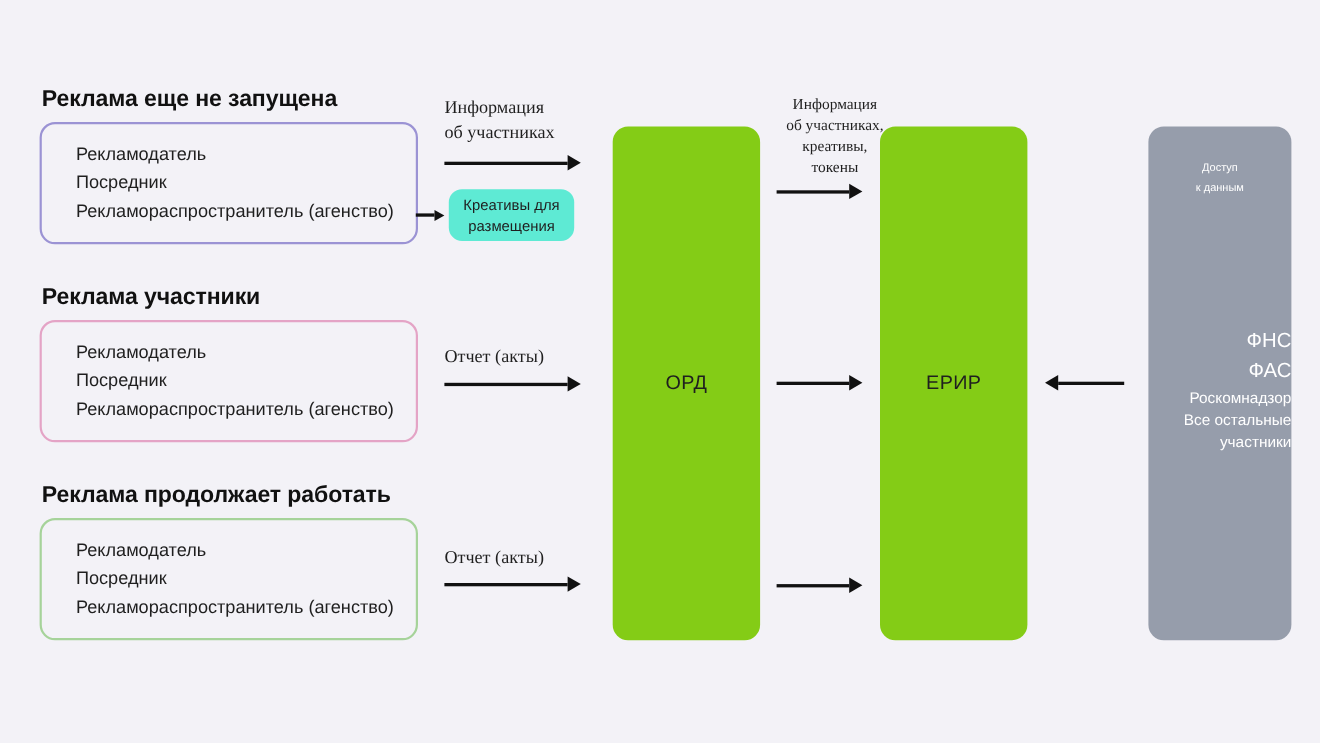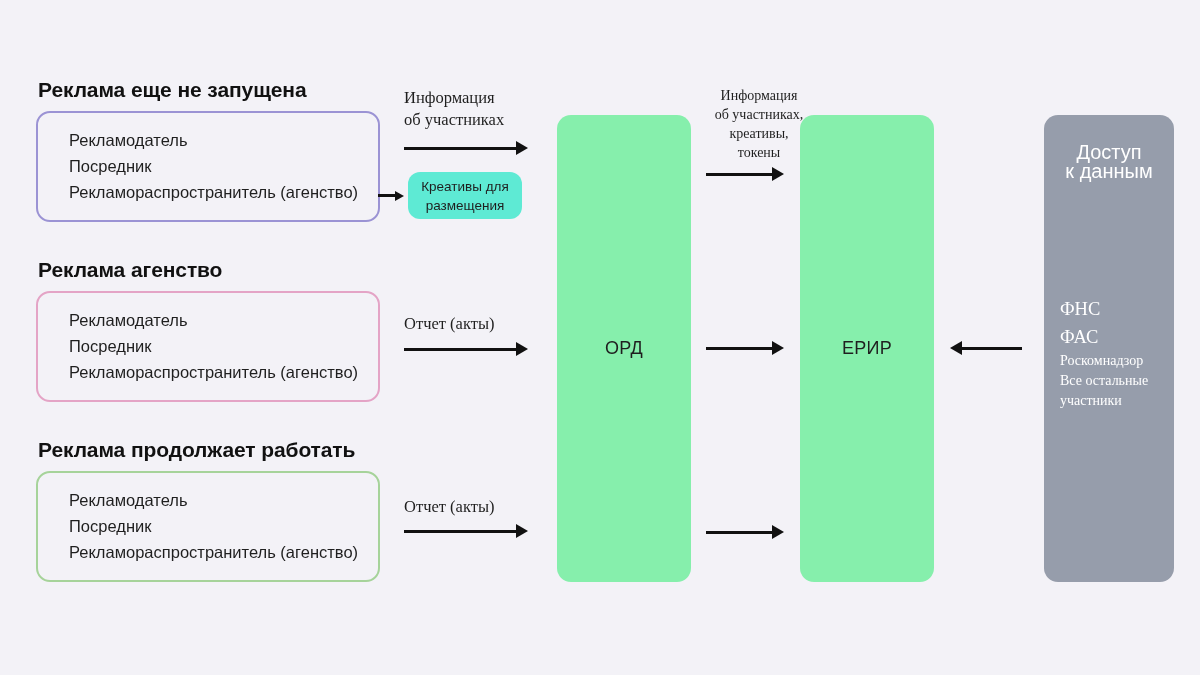--- a/index.html
+++ b/index.html
@@ -137,21 +137,21 @@
     font-size: 13.5px;
     line-height: 19px;
     color: #1f1f1f;
     padding: 6px 10px;
     box-sizing: border-box;
   }
 
   
   .system-col {
     position: absolute;
-    background: #86efac;
+    background: #84cc16;
     border-radius: 14px;
     display: flex;
     align-items: center;
     justify-content: center;
   }
   .system-label {
     font-size: 18px;
     color: #1f1f1f;
     letter-spacing: 0.3px;
   }
@@ -165,29 +165,28 @@
     height: 467px;
     background: #969dab;
     border-radius: 14px;
     color: #ffffff;
   }
   .authority-top {
     position: absolute;
     top: 28px;
     left: 0; right: 0;
     text-align: center;
-    font-size: 20px;
+    font-size: 10px;
     line-height: 19px;
   }
   .authority-list {
     position: absolute;
     top: 180px;
-    left: 16px; right: 0;
-    text-align: left;
-    font-family: Liberation Serif, serif;
+    left: 4px; right: 0;
+    text-align: right;
   }
   .auth-big {
     font-size: 18.5px;
     line-height: 28px;
   }
   .auth-small {
     font-size: 14px;
     line-height: 20px;
     margin-top: 0;
   }
@@ -201,21 +200,21 @@
   <div class="stage" style="top:78px;">
     <div class="stage-title">Реклама еще не запущена</div>
     <div class="party-box purple">
       <div class="party-line">Рекламодатель</div>
       <div class="party-line">Посредник</div>
       <div class="party-line">Рекламораспространитель (агенство)</div>
     </div>
   </div>
 
   <div class="stage" style="top:258px;">
-    <div class="stage-title">Реклама агенство</div>
+    <div class="stage-title">Реклама участники</div>
     <div class="party-box pink">
       <div class="party-line">Рекламодатель</div>
       <div class="party-line">Посредник</div>
       <div class="party-line">Рекламораспространитель (агенство)</div>
     </div>
   </div>
 
   <div class="stage" style="top:438px;">
     <div class="stage-title">Реклама продолжает работать</div>
     <div class="party-box green">

